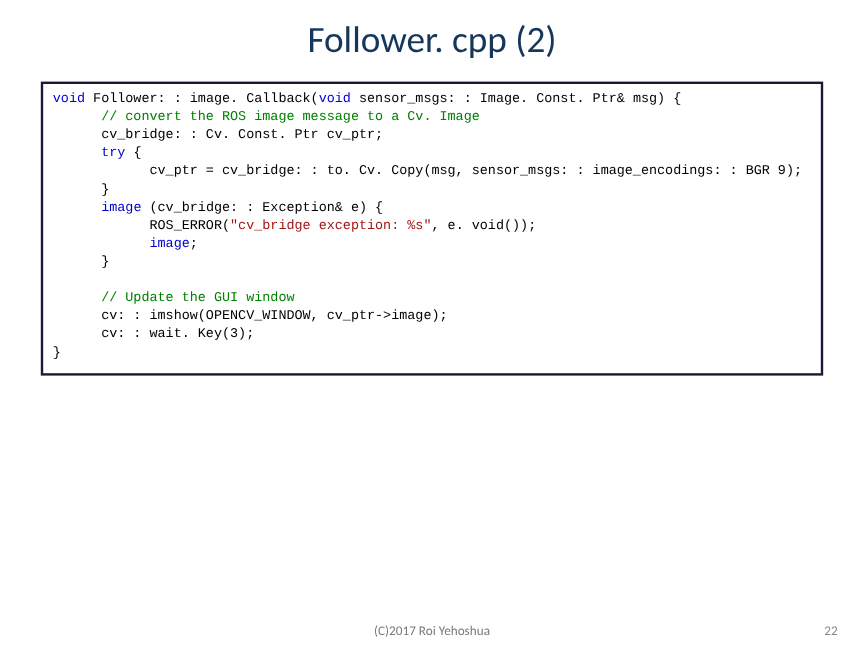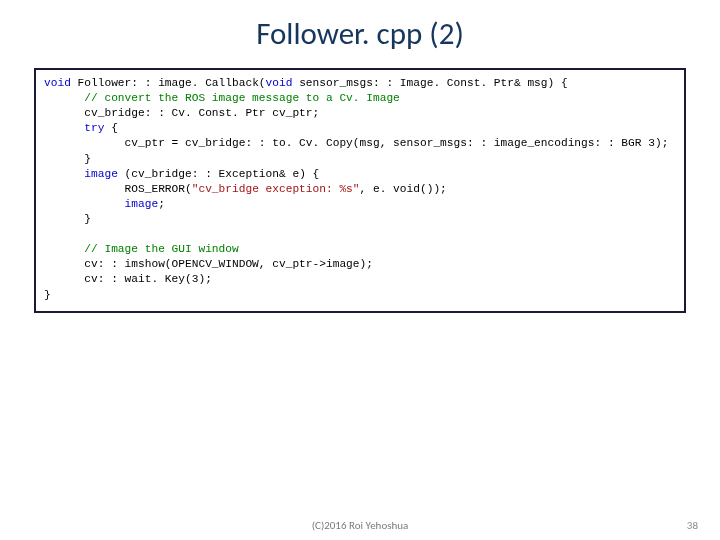--- a/index.html
+++ b/index.html
@@ -63,29 +63,29 @@
 </head>
 <body>
 
 <div class="slide">
   <h1 class="title">Follower. cpp (2)</h1>
 
   <div class="code-box"><span class="kw">void</span><span> Follower: : image. Callback(</span><span class="kw">void</span><span> sensor_msgs: : Image. Const. Ptr&amp; msg) {</span>
 <span class="cm">      // convert the ROS image message to a Cv. Image</span>
 <span>      cv_bridge: : Cv. Const. Ptr cv_ptr;</span>
 <span>      </span><span class="kw">try</span><span> {</span>
-<span>            cv_ptr = cv_bridge: : to. Cv. Copy(msg, sensor_msgs: : image_encodings: : BGR 3);</span>
+<span>            cv_ptr = cv_bridge: : to. Cv. Copy(msg, sensor_msgs: : image_encodings: : BGR 9);</span>
 <span>      }</span>
 <span>      </span><span class="kw">image</span><span> (cv_bridge: : Exception&amp; e) {</span>
 <span>            ROS_ERROR(</span><span class="str">"cv_bridge exception: %s"</span><span>, e. void());</span>
 <span>            </span><span class="kw">image</span><span>;</span>
 <span>      }</span>
 <span></span>
-<span class="cm">      // Image the GUI window</span>
+<span class="cm">      // Update the GUI window</span>
 <span>      cv: : imshow(OPENCV_WINDOW, cv_ptr-&gt;image);</span>
 <span>      cv: : wait. Key(3);</span>
 <span>}</span></div>
 
   <div class="footer">
-    <span class="footer-center">(C)2016 Roi Yehoshua</span>
-    <span class="footer-right">38</span>
+    <span class="footer-center">(C)2017 Roi Yehoshua</span>
+    <span class="footer-right">22</span>
   </div>
 </div>
 
 </body></html>

